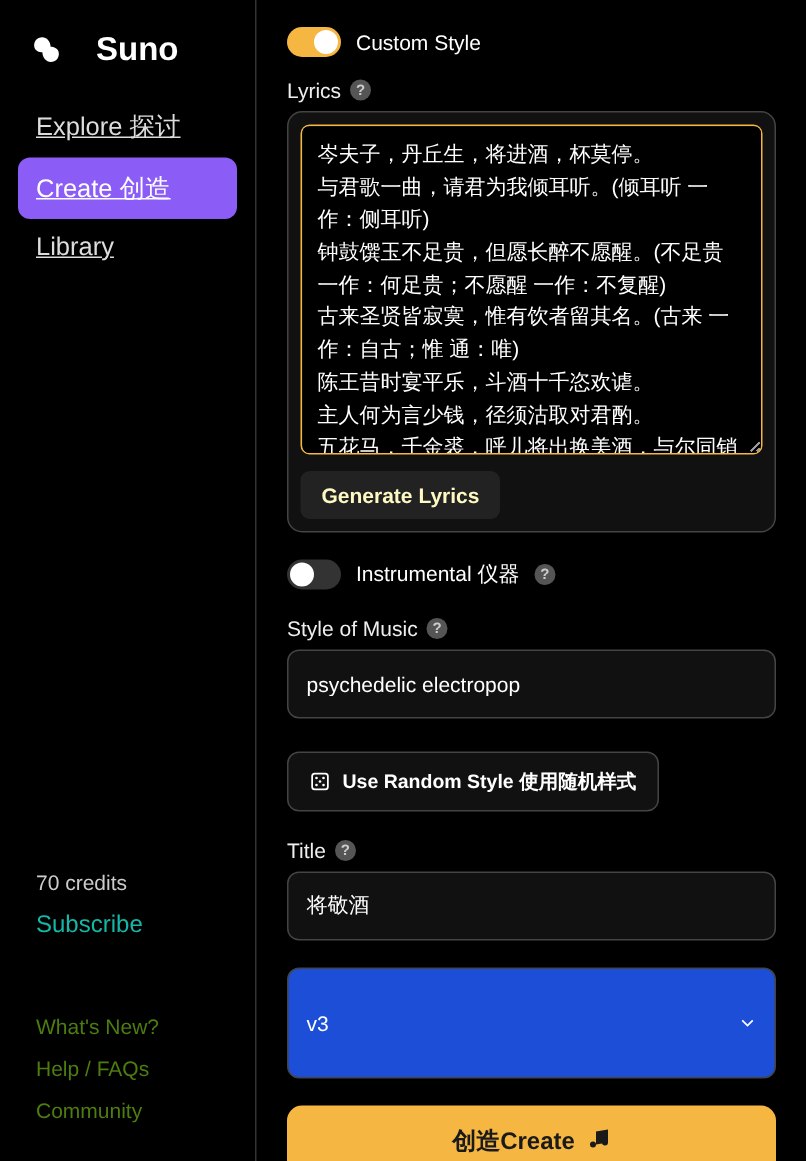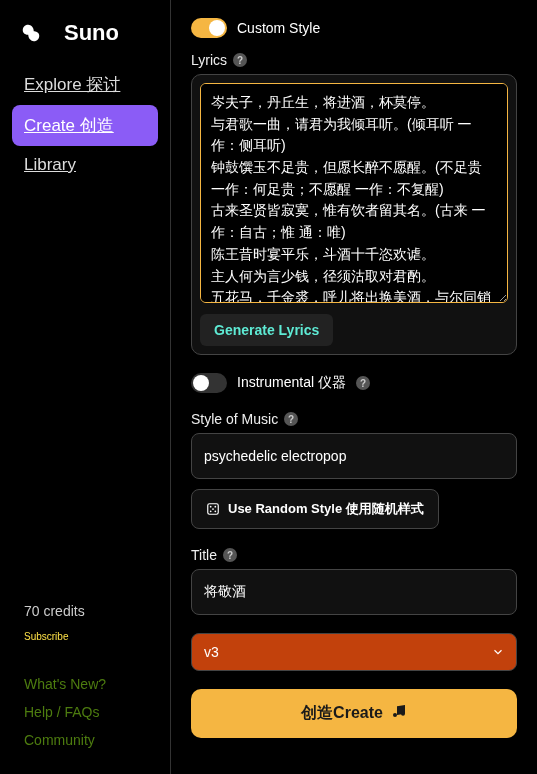--- a/index.html
+++ b/index.html
@@ -35,21 +35,21 @@
   font-weight: 500;
   color: #ddd;
   text-decoration: underline;
 }
 .nav-item.active {
   background: #8b5cf6;
   color: #fff;
 }
 .sidebar-spacer { flex: 1; }
 .credits { padding: 6px 12px; font-size: 14px; color: #ccc; }
-.subscribe { padding: 6px 12px; font-size: 10px; color: #fde047; margin-bottom: 22px; cursor: pointer; }
+.subscribe { padding: 6px 12px; font-size: 16px; color: #14b8a6; margin-bottom: 38px; cursor: pointer; }
 .footer-link { padding: 6px 12px; font-size: 14px; color: #4d7c0f; cursor: pointer; }
 .divider {
   width: 1px;
   background: #333;
 }
 .main {
   flex: 1;
   padding: 18px 20px;
   overflow-y: auto;
 }
@@ -100,21 +100,21 @@
   resize: vertical;
   font-family: inherit;
   overflow-y: scroll;
 }
 .lyrics-textarea::-webkit-scrollbar { width: 14px; }
 .lyrics-textarea::-webkit-scrollbar-track { background: #222; }
 .lyrics-textarea::-webkit-scrollbar-thumb { background: #666; }
 .gen-lyrics {
   background: #222;
   border: none;
-  color: #5eead4;
+  color: #fef9c3;
   padding: 8px 14px;
   border-radius: 6px;
   font-size: 14px;
   font-weight: 600;
   margin-top: 8px;
   cursor: pointer;
   text-align: right;
 }
 .section { margin-bottom: 18px; }
 .text-input {
@@ -132,32 +132,32 @@
   border: 1px solid #444;
   border-radius: 8px;
   padding: 10px 14px;
   color: #fff;
   font-size: 13px;
   font-weight: 600;
   cursor: pointer;
   display: inline-flex;
   align-items: center;
   gap: 8px;
-  margin-top: 10px;
+  margin-top: 22px;
 }
 .select-wrap {
   position: relative;
   width: 100%;
 }
 .select {
   width: 100%;
-  background: #c2410c;
-  border: 1px solid #444;
-  border-radius: 8px;
-  padding: 10px 12px;
+  background: #1d4ed8;
+  border: 1px solid #444;
+  border-radius: 8px;
+  padding: 28px 12px;
   color: #fff;
   font-size: 14px;
   appearance: none;
   cursor: pointer;
 }
 .chevron {
   position: absolute;
   right: 12px;
   top: 50%;
   transform: translateY(-50%);

